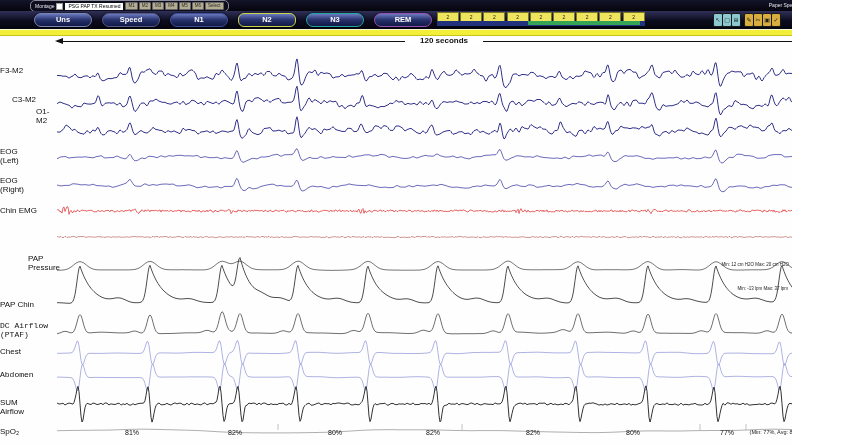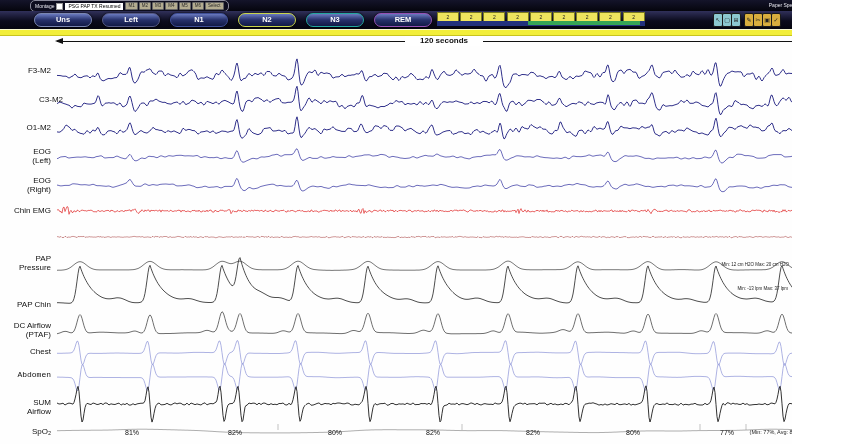--- a/index.html
+++ b/index.html
@@ -35,21 +35,21 @@
         border-top:1px solid #fbfbd0;border-bottom:1px solid #c8c41e;box-sizing:border-box;}
   
   .ruler-line{position:absolute;left:57px;top:41px;width:788px;height:1px;background:#111;}
   .arrow-l{position:absolute;left:55px;top:38px;width:0;height:0;
            border-top:3.5px solid transparent;border-bottom:3.5px solid transparent;border-right:8px solid #111;}
   .arrow-r{position:absolute;left:837px;top:38px;width:0;height:0;
            border-top:3.5px solid transparent;border-bottom:3.5px solid transparent;border-left:8px solid #111;}
   .ruler-label{position:absolute;left:405px;top:36px;width:78px;height:10px;background:#fff;
                text-align:center;font-size:8px;font-weight:bold;color:#111;line-height:10px;}
   
-  .chlabel{position:absolute;left:0;width:53px;text-align:right;font-size:8px;line-height:8.5px;
+  .chlabel{position:absolute;left:0;width:53px;text-align:left;font-size:8px;line-height:8.5px;
            color:#111;transform:translateY(-50%);padding-right:2px;box-sizing:border-box;}
   
   .ann{position:absolute;font-size:4.5px;color:#222;white-space:nowrap;}
   .spv{position:absolute;top:429px;width:30px;text-align:center;font-size:7px;color:#111;white-space:nowrap;}
   .spv.small{font-size:5.5px;width:82px;color:#222;}
   #wf{position:absolute;left:0;top:0;}
 </style>
 </head>
 <body>
 
@@ -73,23 +73,23 @@
     <div class="ps-group">
       <span class="tlbl">Paper Speed</span>
       <span class="dd">120 sec/page</span>
       <span class="dd-arrow">▼</span>
     </div>
   </div>
 
   <div class="row2">
     <div id="stages">
         <div class="pill" style="left: 34px; border-color: rgb(122, 134, 178);">Uns</div>
-        <div class="pill" style="left: 102px; border-color: rgb(86, 90, 134);">Left</div>
+        <div class="pill" style="left: 102px; border-color: rgb(86, 90, 134);">Speed</div>
         <div class="pill" style="left: 170px; border-color: rgb(63, 79, 151);">N1</div>
-        <div class="pill" style="left: 238px; border-color: rgb(200, 212, 74);">N2</div>
+        <div class="pill" style="left: 238px; border-color: rgb(200, 212, 74); border-radius: 6px;">N2</div>
         <div class="pill" style="left: 306px; border-color: rgb(35, 166, 158);">N3</div>
         <div class="pill" style="left: 374px; border-color: rgb(149, 80, 180);">REM</div>
       </div>
     <div id="epochs">
         <div class="e2" style="left: 437px;">2</div>
         <div class="e2" style="left: 460.2px;">2</div>
         <div class="e2" style="left: 483.4px;">2</div>
         <div class="e2" style="left: 506.6px;">2</div>
         <div class="e2" style="left: 529.8px;">2</div>
         <div class="e2" style="left: 553px;">2</div>
@@ -113,27 +113,27 @@
   <div class="ybar"></div>
 
   <div class="ruler-line"></div>
   <div class="arrow-l"></div>
   <div class="arrow-r"></div>
   <div class="ruler-label">120 seconds</div>
 
   <div id="labels">
       <div class="chlabel" style="top: 71px;">F3-M2</div>
       <div class="chlabel" style="top: 100px; margin-left: 12px;">C3-M2</div>
-      <div class="chlabel" style="top: 128px;">O1-M2</div>
+      <div class="chlabel" style="top: 116px; padding-left: 36px;">O1-M2</div>
       <div class="chlabel" style="top: 156px;">EOG<br>(Left)</div>
       <div class="chlabel" style="top: 185px;">EOG<br>(Right)</div>
       <div class="chlabel" style="top: 211px;">Chin EMG</div>
-      <div class="chlabel" style="top: 263px;">PAP<br>Pressure</div>
+      <div class="chlabel" style="top: 263px; padding-left: 28px;">PAP<br>Pressure</div>
       <div class="chlabel" style="top: 305px;">PAP Chin</div>
-      <div class="chlabel" style="top: 330px;">DC Airflow<br>(PTAF)</div>
+      <div class="chlabel" style="top: 330px; font-family: Liberation Mono, monospace;">DC Airflow<br>(PTAF)</div>
       <div class="chlabel" style="top: 352px;">Chest</div>
       <div class="chlabel" style="top: 375px; font-family: Liberation Mono, monospace;">Abdomen</div>
       <div class="chlabel" style="top: 407px;">SUM<br>Airflow</div>
       <div class="chlabel" style="top: 432px;">SpO₂</div>
     </div>
 
   <svg id="wf" width="850" height="444">
       <path d="M57.0 75.4L58.0 75.5L59.0 75.5L60.0 75.6L61.0 75.7L62.0 76.0L63.0 76.2L64.0 76.2L65.0 76.2L66.0 76.2L67.0 76.7L68.0 77.5L69.0 78.0L70.0 77.6L71.0 76.8L72.0 76.4L73.0 75.9L74.0 74.7L75.0 74.1L76.0 74.9L77.0 76.4L78.0 77.2L79.0 77.4L80.0 77.6L81.0 77.7L82.0 77.3L83.0 76.7L84.0 76.2L85.0 76.1L86.0 75.9L87.0 75.8L88.0 76.2L89.0 77.2L90.0 77.8L91.0 77.2L92.0 76.2L93.0 75.8L94.0 76.3L95.0 76.7L96.0 75.6L97.0 73.6L98.0 73.1L99.0 75.3L100.0 78.2L101.0 79.6L102.0 80.3L103.0 80.8L104.0 80.7L105.0 80.1L106.0 79.5L107.0 79.1L108.0 78.6L109.0 78.5L110.0 78.6L111.0 78.7L112.0 78.5L113.0 78.3L114.0 77.9L115.0 77.7L116.0 77.7L117.0 77.4L118.0 76.0L119.0 74.0L120.0 72.7L121.0 73.0L122.0 74.0L123.0 74.5L124.0 74.4L125.0 74.4L126.0 74.3L127.0 73.3L128.0 70.8L129.0 67.8L130.0 67.6L131.0 71.6L132.0 77.0L133.0 80.7L134.0 82.6L135.0 83.0L136.0 82.3L137.0 80.9L138.0 79.2L139.0 76.8L140.0 74.0L141.0 72.2L142.0 71.8L143.0 72.1L144.0 72.2L145.0 71.5L146.0 70.4L147.0 69.9L148.0 69.6L149.0 69.1L150.0 68.8L151.0 69.9L152.0 71.9L153.0 73.0L154.0 73.4L155.0 74.2L156.0 74.5L157.0 73.5L158.0 71.7L159.0 71.0L160.0 71.1L161.0 71.0L162.0 71.1L163.0 72.4L164.0 74.5L165.0 75.7L166.0 75.3L167.0 74.2L168.0 73.6L169.0 74.0L170.0 74.7L171.0 75.2L172.0 75.3L173.0 75.6L174.0 75.8L175.0 76.3L176.0 77.2L177.0 77.7L178.0 76.6L179.0 74.5L180.0 73.1L181.0 73.8L182.0 75.4L183.0 75.9L184.0 75.3L185.0 74.7L186.0 74.2L187.0 73.1L188.0 71.6L189.0 70.9L190.0 70.5L191.0 69.9L192.0 69.9L193.0 70.7L194.0 71.7L195.0 72.6L196.0 74.6L197.0 77.6L198.0 79.4L199.0 79.2L200.0 78.4L201.0 77.9L202.0 78.0L203.0 78.1L204.0 78.2L205.0 77.8L206.0 77.1L207.0 76.8L208.0 77.2L209.0 77.9L210.0 78.3L211.0 78.6L212.0 79.2L213.0 79.2L214.0 77.7L215.0 75.2L216.0 73.5L217.0 73.6L218.0 74.5L219.0 74.7L220.0 73.3L221.0 71.2L222.0 70.1L223.0 70.8L224.0 72.3L225.0 73.4L226.0 74.3L227.0 75.6L228.0 76.6L229.0 77.8L230.0 79.4L231.0 80.4L232.0 79.7L233.0 77.7L234.0 75.0L235.0 70.8L236.0 65.3L237.0 63.0L238.0 66.5L239.0 73.0L240.0 78.4L241.0 80.6L242.0 80.3L243.0 79.0L244.0 78.4L245.0 78.5L246.0 77.8L247.0 76.0L248.0 74.4L249.0 73.6L250.0 74.1L251.0 75.2L252.0 75.9L253.0 75.3L254.0 74.1L255.0 73.4L256.0 73.7L257.0 74.3L258.0 74.6L259.0 74.1L260.0 73.3L261.0 72.9L262.0 73.5L263.0 74.8L264.0 75.5L265.0 74.4L266.0 72.4L267.0 71.4L268.0 71.5L269.0 71.5L270.0 71.7L271.0 72.7L272.0 74.4L273.0 75.5L274.0 75.7L275.0 75.9L276.0 76.0L277.0 75.3L278.0 74.0L279.0 73.3L280.0 73.9L281.0 74.8L282.0 75.4L283.0 75.7L284.0 75.9L285.0 76.2L286.0 77.2L287.0 79.0L288.0 79.9L289.0 79.8L290.0 79.3L291.0 78.9L292.0 78.1L293.0 76.5L294.0 73.8L295.0 68.5L296.0 61.6L297.0 58.9L298.0 64.2L299.0 74.1L300.0 81.8L301.0 84.8L302.0 84.9L303.0 83.6L304.0 81.6L305.0 78.8L306.0 76.3L307.0 74.3L308.0 72.7L309.0 71.9L310.0 71.9L311.0 72.4L312.0 72.7L313.0 72.0L314.0 70.6L315.0 70.0L316.0 71.4L317.0 74.1L318.0 75.5L319.0 74.7L320.0 73.1L321.0 72.3L322.0 72.5L323.0 73.1L324.0 73.5L325.0 73.4L326.0 73.0L327.0 73.0L328.0 73.3L329.0 73.6L330.0 73.8L331.0 75.0L332.0 77.0L333.0 78.1L334.0 77.8L335.0 77.2L336.0 76.9L337.0 76.9L338.0 76.8L339.0 76.8L340.0 76.1L341.0 75.0L342.0 74.3L343.0 75.0L344.0 76.2L345.0 76.6L346.0 76.3L347.0 75.9L348.0 75.4L349.0 75.2L350.0 75.4L351.0 75.2L352.0 74.9L353.0 74.9L354.0 74.9L355.0 74.5L356.0 73.8L357.0 73.7L358.0 74.1L359.0 74.0L360.0 72.8L361.0 71.1L362.0 70.7L363.0 73.1L364.0 76.8L365.0 79.6L366.0 80.9L367.0 80.5L368.0 78.8L369.0 77.1L370.0 76.5L371.0 76.7L372.0 76.4L373.0 75.5L374.0 74.9L375.0 74.5L376.0 74.9L377.0 76.0L378.0 76.7L379.0 76.4L380.0 75.9L381.0 75.8L382.0 75.2L383.0 73.8L384.0 73.2L385.0 73.4L386.0 73.5L387.0 73.6L388.0 74.4L389.0 76.1L390.0 77.1L391.0 77.8L392.0 79.1L393.0 79.9L394.0 79.2L395.0 77.7L396.0 76.9L397.0 78.0L398.0 79.7L399.0 80.5L400.0 79.5L401.0 77.7L402.0 76.5L403.0 76.8L404.0 77.6L405.0 77.9L406.0 77.4L407.0 76.9L408.0 76.5L409.0 75.6L410.0 74.0L411.0 73.3L412.0 74.0L413.0 75.0L414.0 75.8L415.0 76.9L416.0 78.5L417.0 79.5L418.0 79.6L419.0 79.3L420.0 79.1L421.0 79.3L422.0 79.6L423.0 79.6L424.0 78.8L425.0 77.5L426.0 76.6L427.0 77.2L428.0 78.2L429.0 77.9L430.0 75.1L431.0 71.2L432.0 69.4L433.0 71.0L434.0 73.9L435.0 76.3L436.0 78.2L437.0 79.4L438.0 79.3L439.0 77.7L440.0 75.8L441.0 74.2L442.0 73.1L443.0 72.0L444.0 71.3L445.0 72.2L446.0 73.9L447.0 74.8L448.0 75.0L449.0 75.3L450.0 75.4L451.0 75.1L452.0 74.5L453.0 74.2L454.0 73.1L455.0 71.0L456.0 69.8L457.0 70.6L458.0 71.8L459.0 72.6L460.0 73.3L461.0 74.6L462.0 75.2L463.0 74.8L464.0 74.0L465.0 73.6L466.0 73.7L467.0 74.0L468.0 74.0L469.0 73.8L470.0 73.5L471.0 73.2L472.0 72.1L473.0 70.2L474.0 69.2L475.0 70.0L476.0 71.6L477.0 72.9L478.0 73.5L479.0 74.3L480.0 75.3L481.0 75.7L482.0 75.7L483.0 76.0L484.0 77.7L485.0 80.0L486.0 81.2L487.0 80.0L488.0 77.6L489.0 76.0L490.0 75.5L491.0 75.0L492.0 74.4L493.0 75.2L494.0 77.3L495.0 78.2L496.0 77.0L497.0 74.4L498.0 70.4L499.0 66.4L500.0 65.3L501.0 69.5L502.0 76.6L503.0 82.6L504.0 86.0L505.0 87.4L506.0 87.5L507.0 86.6L508.0 85.1L509.0 83.7L510.0 82.4L511.0 79.9L512.0 76.4L513.0 74.4L514.0 74.1L515.0 74.0L516.0 73.8L517.0 74.2L518.0 75.3L519.0 75.8L520.0 75.5L521.0 74.9L522.0 74.5L523.0 74.5L524.0 74.6L525.0 74.6L526.0 74.8L527.0 75.1L528.0 75.2L529.0 74.4L530.0 73.0L531.0 72.2L532.0 72.4L533.0 72.6L534.0 72.9L535.0 73.9L536.0 75.4L537.0 76.3L538.0 76.3L539.0 76.0L540.0 75.8L541.0 76.1L542.0 76.5L543.0 76.7L544.0 77.2L545.0 78.1L546.0 78.6L547.0 78.1L548.0 77.3L549.0 76.8L550.0 76.7L551.0 76.5L552.0 76.4L553.0 76.7L554.0 77.4L555.0 77.6L556.0 76.9L557.0 75.3L558.0 72.9L559.0 71.3L560.0 72.0L561.0 74.7L562.0 77.0L563.0 77.8L564.0 78.3L565.0 79.1L566.0 79.5L567.0 79.2L568.0 78.3L569.0 77.2L570.0 76.5L571.0 77.0L572.0 78.2L573.0 78.8L574.0 78.2L575.0 77.0L576.0 76.1L577.0 76.1L578.0 76.4L579.0 76.4L580.0 76.0L581.0 75.8L582.0 75.5L583.0 74.2L584.0 72.1L585.0 71.0L586.0 71.2L587.0 71.7L588.0 72.0L589.0 72.3L590.0 72.6L591.0 72.9L592.0 74.2L593.0 76.3L594.0 77.5L595.0 76.5L596.0 74.6L597.0 73.5L598.0 74.4L599.0 76.2L600.0 77.0L601.0 75.8L602.0 73.7L603.0 72.5L604.0 72.6L605.0 72.3L606.0 69.7L607.0 65.8L608.0 64.9L609.0 68.5L610.0 74.2L611.0 78.7L612.0 81.0L613.0 81.7L614.0 81.4L615.0 80.2L616.0 77.5L617.0 73.9L618.0 71.6L619.0 70.8L620.0 70.3L621.0 70.0L622.0 70.8L623.0 72.6L624.0 73.5L625.0 72.6L626.0 70.9L627.0 70.0L628.0 69.8L629.0 69.5L630.0 69.4L631.0 70.1L632.0 71.2L633.0 72.0L634.0 72.2L635.0 72.1L636.0 72.3L637.0 74.1L638.0 76.8L639.0 78.3L640.0 78.0L641.0 77.2L642.0 76.4L643.0 76.0L644.0 75.6L645.0 75.0L646.0 74.0L647.0 72.8L648.0 71.6L649.0 70.5L650.0 68.5L651.0 65.9L652.0 64.9L653.0 67.3L654.0 71.5L655.0 74.6L656.0 75.8L657.0 76.3L658.0 77.1L659.0 77.8L660.0 77.7L661.0 76.1L662.0 73.9L663.0 72.5L664.0 72.2L665.0 71.9L666.0 71.7L667.0 71.5L668.0 71.2L669.0 71.0L670.0 71.7L671.0 73.0L672.0 73.7L673.0 72.7L674.0 71.0L675.0 70.1L676.0 71.2L677.0 73.0L678.0 74.1L679.0 74.9L680.0 76.3L681.0 77.1L682.0 77.2L683.0 77.0L684.0 76.9L685.0 76.3L686.0 75.3L687.0 74.7L688.0 75.1L689.0 76.0L690.0 76.4L691.0 75.0L692.0 72.6L693.0 71.2L694.0 71.9L695.0 73.2L696.0 73.9L697.0 74.2L698.0 74.6L699.0 74.7L700.0 73.6L701.0 71.8L702.0 70.7L703.0 71.6L704.0 73.5L705.0 74.4L706.0 73.1L707.0 70.7L708.0 69.6L709.0 71.1L710.0 73.7L711.0 75.2L712.0 74.6L713.0 72.1L714.0 67.6L715.0 63.2L716.0 62.8L717.0 68.1L718.0 76.2L719.0 82.7L720.0 86.1L721.0 85.9L722.0 83.4L723.0 80.6L724.0 78.4L725.0 76.5L726.0 74.9L727.0 73.7L728.0 73.1L729.0 72.9L730.0 72.4L731.0 71.5L732.0 71.1L733.0 71.3L734.0 71.7L735.0 71.9L736.0 71.9L737.0 71.8L738.0 71.7L739.0 71.8L740.0 71.9L741.0 71.8L742.0 73.1L743.0 75.5L744.0 76.7L745.0 76.0L746.0 74.7L747.0 74.0L748.0 73.9L749.0 74.0L750.0 74.0L751.0 73.6L752.0 73.0L753.0 73.1L754.0 74.8L755.0 77.6L756.0 79.5L757.0 78.8L758.0 77.0L759.0 76.2L760.0 77.7L761.0 79.9L762.0 81.0L763.0 79.8L764.0 77.7L765.0 76.4L766.0 75.5L767.0 74.3L768.0 73.2L769.0 72.5L770.0 71.3L771.0 69.2L772.0 68.0L773.0 69.6L774.0 72.8L775.0 74.9L776.0 75.4L777.0 75.1L778.0 74.8L779.0 74.4L780.0 73.5L781.0 72.0L782.0 70.4L783.0 69.5L784.0 70.4L785.0 72.6L786.0 74.0L787.0 73.8L788.0 73.3L789.0 73.2L790.0 73.4L791.0 73.4L792.0 73.5L793.0 74.5L794.0 76.1L795.0 76.9L796.0 75.9L797.0 73.9L798.0 72.8L799.0 73.0L800.0 73.6L801.0 73.8L802.0 73.6L803.0 73.5L804.0 73.4L805.0 72.9L806.0 72.0L807.0 71.5L808.0 71.7L809.0 72.2L810.0 72.3L811.0 72.8L812.0 73.8L813.0 74.3L814.0 73.1L815.0 71.1L816.0 70.1L817.0 70.3L818.0 70.4L819.0 69.3L820.0 66.2L821.0 62.1L822.0 60.5L823.0 63.0L824.0 67.6L825.0 71.5L826.0 74.0L827.0 75.0L828.0 74.9L829.0 74.4L830.0 74.2L831.0 73.5L832.0 71.5L833.0 69.0L834.0 67.6L835.0 67.6L836.0 67.7L837.0 67.8L838.0 68.8L839.0 70.7L840.0 71.9L841.0 71.2L842.0 69.8L843.0 69.2L844.0 69.6L845.0 70.0L846.0 70.4" fill="none" stroke="#1a1a7e" stroke-width="0.9" stroke-linejoin="round"></path>
       <path d="M57.0 103.6L58.0 103.1L59.0 102.3L60.0 102.1L61.0 102.4L62.0 102.8L63.0 103.2L64.0 103.6L65.0 103.9L66.0 104.2L67.0 104.6L68.0 105.0L69.0 105.2L70.0 106.0L71.0 107.3L72.0 108.0L73.0 107.3L74.0 106.1L75.0 105.4L76.0 105.7L77.0 106.2L78.0 106.5L79.0 106.5L80.0 106.7L81.0 106.8L82.0 105.8L83.0 104.0L84.0 103.1L85.0 103.3L86.0 103.7L87.0 103.9L88.0 104.0L89.0 104.1L90.0 104.1L91.0 104.1L92.0 103.9L93.0 103.6L94.0 103.4L95.0 102.9L96.0 101.1L97.0 97.9L98.0 95.7L99.0 96.7L100.0 100.2L101.0 103.8L102.0 105.8L103.0 105.7L104.0 104.6L105.0 103.4L106.0 103.0L107.0 103.1L108.0 102.9L109.0 102.7L110.0 103.0L111.0 103.2L112.0 103.0L113.0 102.8L114.0 102.9L115.0 103.5L116.0 104.3L117.0 105.0L118.0 104.6L119.0 103.4L120.0 103.0L121.0 104.2L122.0 106.0L123.0 106.9L124.0 106.6L125.0 105.9L126.0 105.3L127.0 103.8L128.0 100.5L129.0 97.0L130.0 96.0L131.0 98.5L132.0 102.6L133.0 106.8L134.0 110.2L135.0 111.5L136.0 110.9L137.0 109.5L138.0 108.1L139.0 106.4L140.0 104.6L141.0 103.4L142.0 103.1L143.0 103.0L144.0 103.0L145.0 103.7L146.0 105.1L147.0 105.8L148.0 104.5L149.0 102.3L150.0 101.0L151.0 100.9L152.0 101.0L153.0 101.0L154.0 100.4L155.0 99.6L156.0 99.2L157.0 99.6L158.0 100.5L159.0 101.1L160.0 101.5L161.0 101.8L162.0 102.2L163.0 102.4L164.0 102.3L165.0 102.3L166.0 102.8L167.0 103.4L168.0 103.7L169.0 103.8L170.0 104.0L171.0 104.1L172.0 103.7L173.0 103.0L174.0 102.7L175.0 102.5L176.0 102.2L177.0 102.0L178.0 102.6L179.0 103.7L180.0 104.2L181.0 103.5L182.0 102.2L183.0 101.4L184.0 102.1L185.0 103.8L186.0 104.6L187.0 104.1L188.0 103.5L189.0 103.2L190.0 102.4L191.0 100.9L192.0 100.1L193.0 100.4L194.0 100.8L195.0 101.1L196.0 101.8L197.0 103.0L198.0 103.7L199.0 103.4L200.0 102.7L201.0 102.2L202.0 103.0L203.0 104.4L204.0 105.1L205.0 104.1L206.0 102.4L207.0 101.4L208.0 101.6L209.0 102.1L210.0 102.4L211.0 102.7L212.0 103.3L213.0 103.6L214.0 103.2L215.0 102.5L216.0 102.0L217.0 102.5L218.0 103.6L219.0 104.1L220.0 103.3L221.0 102.0L222.0 101.3L223.0 101.0L224.0 100.5L225.0 100.4L226.0 100.8L227.0 101.3L228.0 101.7L229.0 102.2L230.0 102.9L231.0 103.3L232.0 103.7L233.0 104.1L234.0 102.9L235.0 98.8L236.0 93.3L237.0 91.0L238.0 94.7L239.0 101.5L240.0 106.9L241.0 109.9L242.0 111.3L243.0 111.1L244.0 108.6L245.0 104.8L246.0 102.0L247.0 100.9L248.0 100.5L249.0 100.3L250.0 100.5L251.0 101.4L252.0 101.9L253.0 100.8L254.0 99.1L255.0 98.1L256.0 98.0L257.0 97.8L258.0 97.6L259.0 98.0L260.0 98.8L261.0 99.2L262.0 99.8L263.0 100.9L264.0 101.5L265.0 101.1L266.0 100.2L267.0 99.8L268.0 100.5L269.0 101.6L270.0 102.3L271.0 101.8L272.0 100.7L273.0 100.2L274.0 99.9L275.0 99.3L276.0 98.9L277.0 98.8L278.0 98.5L279.0 98.5L280.0 99.6L281.0 101.4L282.0 102.6L283.0 102.8L284.0 102.9L285.0 103.0L286.0 102.9L287.0 102.5L288.0 102.3L289.0 102.3L290.0 102.3L291.0 102.2L292.0 101.9L293.0 101.0L294.0 99.0L295.0 94.5L296.0 88.6L297.0 86.3L298.0 91.6L299.0 101.2L300.0 108.5L301.0 110.8L302.0 109.8L303.0 108.1L304.0 106.7L305.0 105.3L306.0 103.5L307.0 101.2L308.0 99.1L309.0 97.9L310.0 98.8L311.0 100.9L312.0 102.2L313.0 101.5L314.0 100.2L315.0 99.6L316.0 100.1L317.0 100.9L318.0 101.5L319.0 102.1L320.0 103.2L321.0 103.7L322.0 102.9L323.0 101.4L324.0 100.5L325.0 101.1L326.0 102.1L327.0 102.6L328.0 102.1L329.0 101.3L330.0 100.8L331.0 101.1L332.0 101.5L333.0 101.8L334.0 101.7L335.0 101.3L336.0 101.4L337.0 102.9L338.0 105.3L339.0 106.8L340.0 106.6L341.0 105.8L342.0 105.4L343.0 106.3L344.0 107.8L345.0 108.6L346.0 107.9L347.0 106.7L348.0 106.1L349.0 105.8L350.0 105.4L351.0 105.2L352.0 105.6L353.0 106.4L354.0 106.9L355.0 106.0L356.0 104.2L357.0 103.0L358.0 103.0L359.0 103.0L360.0 101.4L361.0 98.0L362.0 95.5L363.0 96.2L364.0 100.0L365.0 104.0L366.0 106.3L367.0 106.5L368.0 105.8L369.0 105.1L370.0 105.2L371.0 105.5L372.0 105.8L373.0 105.9L374.0 106.3L375.0 106.5L376.0 106.9L377.0 107.5L378.0 107.8L379.0 107.5L380.0 106.8L381.0 106.5L382.0 106.5L383.0 106.5L384.0 106.6L385.0 106.3L386.0 105.7L387.0 105.3L388.0 104.9L389.0 104.0L390.0 103.2L391.0 103.2L392.0 103.6L393.0 103.5L394.0 102.5L395.0 101.4L396.0 100.6L397.0 100.8L398.0 101.6L399.0 102.1L400.0 101.9L401.0 101.6L402.0 101.5L403.0 102.3L404.0 103.8L405.0 104.6L406.0 104.4L407.0 103.7L408.0 103.4L409.0 103.7L410.0 104.0L411.0 104.1L412.0 103.9L413.0 103.6L414.0 103.3L415.0 103.7L416.0 104.5L417.0 104.9L418.0 104.0L419.0 102.4L420.0 101.6L421.0 102.2L422.0 103.5L423.0 104.5L424.0 104.1L425.0 102.8L426.0 102.5L427.0 103.4L428.0 104.4L429.0 104.4L430.0 102.9L431.0 101.0L432.0 100.1L433.0 101.8L434.0 105.0L435.0 107.3L436.0 108.4L437.0 108.6L438.0 107.9L439.0 106.5L440.0 104.9L441.0 103.6L442.0 102.6L443.0 101.9L444.0 101.7L445.0 101.8L446.0 102.1L447.0 102.4L448.0 102.3L449.0 101.9L450.0 101.8L451.0 102.0L452.0 102.1L453.0 102.1L454.0 101.8L455.0 101.2L456.0 100.9L457.0 101.2L458.0 101.6L459.0 102.0L460.0 102.2L461.0 102.4L462.0 102.6L463.0 103.0L464.0 103.7L465.0 104.1L466.0 104.0L467.0 103.9L468.0 103.9L469.0 103.4L470.0 102.4L471.0 102.0L472.0 102.4L473.0 103.3L474.0 103.7L475.0 103.5L476.0 103.0L477.0 102.6L478.0 102.8L479.0 103.4L480.0 103.5L481.0 102.9L482.0 102.1L483.0 101.6L484.0 101.4L485.0 101.5L486.0 101.5L487.0 101.7L488.0 102.2L489.0 102.8L490.0 102.4L491.0 101.3L492.0 101.1L493.0 102.2L494.0 103.8L495.0 104.8L496.0 104.1L497.0 101.6L498.0 97.7L499.0 94.1L500.0 93.5L501.0 97.3L502.0 102.3L503.0 105.6L504.0 107.3L505.0 109.3L506.0 111.1L507.0 111.2L508.0 108.5L509.0 104.9L510.0 102.6L511.0 101.9L512.0 101.4L513.0 101.2L514.0 102.1L515.0 103.8L516.0 104.7L517.0 104.1L518.0 102.8L519.0 102.2L520.0 103.1L521.0 104.8L522.0 105.7L523.0 105.1L524.0 104.0L525.0 103.4L526.0 102.5L527.0 101.1L528.0 100.3L529.0 100.3L530.0 100.4L531.0 100.4L532.0 100.7L533.0 101.1L534.0 101.3L535.0 100.8L536.0 100.0L537.0 99.5L538.0 99.5L539.0 99.5L540.0 99.5L541.0 100.0L542.0 101.0L543.0 101.8L544.0 102.5L545.0 103.6L546.0 104.5L547.0 103.9L548.0 102.4L549.0 101.8L550.0 102.9L551.0 104.5L552.0 105.3L553.0 105.2L554.0 104.9L555.0 104.6L556.0 104.0L557.0 102.4L558.0 100.2L559.0 98.4L560.0 98.5L561.0 100.7L562.0 103.1L563.0 104.2L564.0 104.8L565.0 105.8L566.0 106.6L567.0 106.4L568.0 105.7L569.0 105.1L570.0 104.6L571.0 104.0L572.0 103.6L573.0 103.4L574.0 103.5L575.0 103.7L576.0 104.0L577.0 103.4L578.0 102.3L579.0 101.8L580.0 102.1L581.0 102.5L582.0 102.8L583.0 103.5L584.0 104.7L585.0 105.4L586.0 104.5L587.0 102.7L588.0 101.8L589.0 102.3L590.0 103.3L591.0 103.9L592.0 104.0L593.0 104.3L594.0 104.5L595.0 104.0L596.0 103.2L597.0 102.8L598.0 102.6L599.0 102.4L600.0 102.2L601.0 102.3L602.0 102.4L603.0 102.5L604.0 103.3L605.0 104.3L606.0 102.5L607.0 97.8L608.0 94.7L609.0 96.8L610.0 101.9L611.0 105.9L612.0 107.8L613.0 109.0L614.0 109.8L615.0 109.3L616.0 107.5L617.0 105.8L618.0 104.6L619.0 103.6L620.0 102.7L621.0 102.4L622.0 103.2L623.0 104.6L624.0 105.5L625.0 104.6L626.0 102.8L627.0 101.9L628.0 103.2L629.0 105.4L630.0 106.4L631.0 105.0L632.0 102.3L633.0 100.6L634.0 100.4L635.0 100.2L636.0 100.0L637.0 100.7L638.0 102.4L639.0 103.3L640.0 103.2L641.0 103.2L642.0 103.2L643.0 103.3L644.0 103.7L645.0 103.9L646.0 102.6L647.0 100.2L648.0 98.8L649.0 98.0L650.0 96.1L651.0 93.6L652.0 92.7L653.0 95.0L654.0 99.0L655.0 103.2L656.0 106.8L657.0 108.6L658.0 109.4L659.0 110.0L660.0 110.0L661.0 108.4L662.0 106.1L663.0 104.7L664.0 105.0L665.0 105.9L666.0 106.3L667.0 106.1L668.0 106.0L669.0 105.8L670.0 105.7L671.0 105.7L672.0 105.8L673.0 105.5L674.0 105.1L675.0 104.8L676.0 104.5L677.0 104.1L678.0 103.8L679.0 102.9L680.0 101.4L681.0 100.5L682.0 100.9L683.0 101.9L684.0 102.4L685.0 101.8L686.0 100.7L687.0 100.0L688.0 100.9L689.0 102.5L690.0 103.3L691.0 103.3L692.0 103.3L693.0 103.3L694.0 103.0L695.0 102.3L696.0 102.0L697.0 102.2L698.0 102.5L699.0 103.0L700.0 103.7L701.0 104.6L702.0 105.3L703.0 105.7L704.0 105.8L705.0 106.0L706.0 106.3L707.0 106.7L708.0 106.9L709.0 106.2L710.0 105.0L711.0 104.2L712.0 103.9L713.0 102.3L714.0 98.5L715.0 93.8L716.0 92.7L717.0 97.2L718.0 104.7L719.0 111.0L720.0 114.3L721.0 114.5L722.0 112.7L723.0 110.5L724.0 109.3L725.0 108.8L726.0 108.1L727.0 107.0L728.0 106.2L729.0 105.7L730.0 105.9L731.0 106.4L732.0 106.5L733.0 104.9L734.0 102.2L735.0 100.6L736.0 100.9L737.0 101.8L738.0 102.3L739.0 102.8L740.0 103.8L741.0 104.6L742.0 104.6L743.0 104.2L744.0 104.4L745.0 104.7L746.0 104.8L747.0 105.1L748.0 106.0L749.0 107.2L750.0 107.8L751.0 108.0L752.0 108.5L753.0 108.8L754.0 108.0L755.0 106.5L756.0 105.8L757.0 105.7L758.0 105.4L759.0 105.3L760.0 105.6L761.0 106.2L762.0 106.4L763.0 105.8L764.0 104.8L765.0 103.9L766.0 104.4L767.0 105.6L768.0 105.9L769.0 103.5L770.0 99.1L771.0 95.4L772.0 95.1L773.0 97.9L774.0 101.4L775.0 104.0L776.0 105.4L777.0 105.7L778.0 104.7L779.0 102.9L780.0 101.3L781.0 100.0L782.0 98.7L783.0 98.0L784.0 98.4L785.0 99.5L786.0 100.3L787.0 99.5L788.0 98.0L789.0 97.3L790.0 98.6L791.0 101.0L792.0 102.3L793.0 102.1L794.0 101.6L795.0 101.3L796.0 101.6L797.0 102.0L798.0 102.3L799.0 102.3L800.0 102.2L801.0 102.3L802.0 102.4L803.0 102.3L804.0 102.2L805.0 101.7L806.0 100.6L807.0 100.1L808.0 100.6L809.0 101.6L810.0 102.1L811.0 102.9L812.0 104.0L813.0 104.7L814.0 104.3L815.0 103.3L816.0 102.8L817.0 103.6L818.0 104.8L819.0 104.5L820.0 101.4L821.0 97.4L822.0 95.7L823.0 98.3L824.0 102.9L825.0 106.8L826.0 108.3L827.0 107.9L828.0 106.9L829.0 106.2L830.0 105.6L831.0 104.5L832.0 103.6L833.0 103.5L834.0 103.2L835.0 101.6L836.0 99.3L837.0 98.1L838.0 97.9L839.0 97.9L840.0 98.2L841.0 99.5L842.0 101.5L843.0 103.0L844.0 103.9L845.0 104.9L846.0 105.7" fill="none" stroke="#1a1a7e" stroke-width="0.9" stroke-linejoin="round"></path>
       <path d="M57.0 131.9L58.0 132.0L59.0 132.2L60.0 132.0L61.0 131.3L62.0 130.4L63.0 129.7L64.0 128.3L65.0 126.3L66.0 125.1L67.0 125.4L68.0 126.3L69.0 127.0L70.0 127.8L71.0 129.2L72.0 130.3L73.0 130.2L74.0 129.4L75.0 129.3L76.0 130.3L77.0 131.6L78.0 132.3L79.0 132.7L80.0 133.2L81.0 133.5L82.0 133.6L83.0 134.0L84.0 134.2L85.0 133.2L86.0 131.6L87.0 130.7L88.0 131.2L89.0 132.4L90.0 133.1L91.0 132.3L92.0 130.8L93.0 129.9L94.0 130.5L95.0 131.1L96.0 130.2L97.0 128.1L98.0 127.4L99.0 129.0L100.0 131.6L101.0 133.4L102.0 134.5L103.0 134.9L104.0 134.8L105.0 134.4L106.0 133.4L107.0 131.9L108.0 131.0L109.0 130.8L110.0 130.7L111.0 130.7L112.0 131.0L113.0 131.5L114.0 131.6L115.0 132.2L116.0 133.3L117.0 133.8L118.0 132.7L119.0 131.0L120.0 130.0L121.0 130.5L122.0 131.6L123.0 132.2L124.0 132.0L125.0 131.3L126.0 130.6L127.0 129.4L128.0 127.0L129.0 124.0L130.0 122.8L131.0 124.8L132.0 128.4L133.0 131.6L134.0 133.7L135.0 134.6L136.0 134.3L137.0 133.5L138.0 132.7L139.0 131.9L140.0 131.0L141.0 130.6L142.0 131.0L143.0 131.8L144.0 132.3L145.0 132.6L146.0 132.9L147.0 133.0L148.0 132.4L149.0 131.5L150.0 130.7L151.0 129.8L152.0 128.4L153.0 127.5L154.0 127.9L155.0 129.0L156.0 129.6L157.0 129.6L158.0 129.8L159.0 130.2L160.0 130.4L161.0 130.3L162.0 130.6L163.0 131.4L164.0 132.0L165.0 132.5L166.0 132.3L167.0 131.3L168.0 130.7L169.0 131.0L170.0 131.6L171.0 132.0L172.0 131.7L173.0 131.2L174.0 130.9L175.0 131.3L176.0 131.9L177.0 132.3L178.0 132.7L179.0 133.4L180.0 133.5L181.0 132.1L182.0 129.9L183.0 128.3L184.0 128.7L185.0 129.9L186.0 130.4L187.0 129.9L188.0 129.5L189.0 129.4L190.0 129.6L191.0 129.9L192.0 130.4L193.0 130.6L194.0 130.6L195.0 130.9L196.0 131.9L197.0 133.2L198.0 134.0L199.0 133.7L200.0 132.6L201.0 131.9L202.0 131.9L203.0 131.7L204.0 131.6L205.0 131.4L206.0 131.0L207.0 130.9L208.0 131.3L209.0 132.1L210.0 132.5L211.0 132.1L212.0 131.4L213.0 130.9L214.0 131.6L215.0 132.8L216.0 133.4L217.0 133.1L218.0 132.6L219.0 132.3L220.0 131.9L221.0 131.3L222.0 131.0L223.0 131.1L224.0 131.3L225.0 131.3L226.0 131.5L227.0 132.1L228.0 132.2L229.0 131.8L230.0 131.5L231.0 131.2L232.0 131.1L233.0 131.0L234.0 129.7L235.0 126.1L236.0 121.4L237.0 119.6L238.0 123.1L239.0 129.4L240.0 134.6L241.0 137.3L242.0 138.2L243.0 137.8L244.0 136.8L245.0 135.7L246.0 134.6L247.0 132.4L248.0 129.8L249.0 128.6L250.0 129.5L251.0 131.1L252.0 132.2L253.0 132.8L254.0 133.4L255.0 133.7L256.0 134.0L257.0 134.5L258.0 134.6L259.0 134.3L260.0 133.7L261.0 133.3L262.0 132.0L263.0 129.8L264.0 128.6L265.0 128.4L266.0 128.3L267.0 128.2L268.0 128.0L269.0 127.8L270.0 127.6L271.0 128.5L272.0 130.2L273.0 131.0L274.0 131.0L275.0 130.9L276.0 130.9L277.0 130.6L278.0 130.3L279.0 130.2L280.0 130.5L281.0 131.0L282.0 131.4L283.0 131.2L284.0 130.6L285.0 130.4L286.0 131.5L287.0 133.1L288.0 133.9L289.0 133.7L290.0 133.3L291.0 133.1L292.0 133.1L293.0 133.0L294.0 131.5L295.0 126.6L296.0 119.7L297.0 116.8L298.0 121.2L299.0 129.0L300.0 135.1L301.0 137.5L302.0 137.1L303.0 135.6L304.0 134.4L305.0 133.2L306.0 131.6L307.0 129.8L308.0 128.4L309.0 127.6L310.0 127.8L311.0 128.8L312.0 129.5L313.0 129.3L314.0 128.7L315.0 128.7L316.0 129.4L317.0 130.3L318.0 131.0L319.0 132.0L320.0 133.2L321.0 133.8L322.0 132.7L323.0 130.4L324.0 129.0L325.0 129.2L326.0 129.8L327.0 129.9L328.0 129.6L329.0 129.4L330.0 129.2L331.0 128.5L332.0 127.4L333.0 126.8L334.0 127.6L335.0 128.9L336.0 129.7L337.0 129.9L338.0 130.3L339.0 130.5L340.0 130.7L341.0 131.2L342.0 131.4L343.0 131.4L344.0 131.4L345.0 131.5L346.0 130.6L347.0 129.0L348.0 128.2L349.0 128.3L350.0 128.4L351.0 128.5L352.0 129.3L353.0 130.8L354.0 131.6L355.0 131.6L356.0 131.4L357.0 131.3L358.0 130.1L359.0 127.7L360.0 125.2L361.0 123.9L362.0 124.9L363.0 127.4L364.0 129.9L365.0 131.6L366.0 132.4L367.0 132.7L368.0 132.4L369.0 131.7L370.0 131.2L371.0 130.9L372.0 130.5L373.0 129.1L374.0 127.0L375.0 125.8L376.0 125.9L377.0 126.1L378.0 126.3L379.0 126.8L380.0 127.9L381.0 128.5L382.0 127.7L383.0 126.3L384.0 125.6L385.0 125.8L386.0 126.2L387.0 126.5L388.0 127.5L389.0 129.3L390.0 130.3L391.0 130.3L392.0 130.4L393.0 130.4L394.0 129.2L395.0 127.1L396.0 126.0L397.0 126.0L398.0 126.0L399.0 126.1L400.0 126.5L401.0 127.2L402.0 127.7L403.0 128.6L404.0 130.0L405.0 130.9L406.0 130.5L407.0 129.6L408.0 129.2L409.0 129.0L410.0 128.5L411.0 128.4L412.0 129.0L413.0 129.9L414.0 130.6L415.0 131.2L416.0 132.1L417.0 132.7L418.0 133.0L419.0 133.5L420.0 133.7L421.0 133.0L422.0 131.7L423.0 130.9L424.0 131.5L425.0 132.7L426.0 133.2L427.0 132.1L428.0 130.0L429.0 128.2L430.0 126.8L431.0 125.3L432.0 125.0L433.0 127.0L434.0 130.5L435.0 133.4L436.0 134.8L437.0 135.0L438.0 134.7L439.0 134.4L440.0 133.9L441.0 133.3L442.0 132.6L443.0 132.0L444.0 131.7L445.0 131.4L446.0 131.0L447.0 130.8L448.0 130.7L449.0 130.6L450.0 130.5L451.0 131.5L452.0 133.3L453.0 134.3L454.0 134.0L455.0 133.6L456.0 133.4L457.0 133.1L458.0 132.2L459.0 131.9L460.0 131.9L461.0 131.7L462.0 131.7L463.0 132.3L464.0 133.2L465.0 133.6L466.0 133.5L467.0 133.3L468.0 133.0L469.0 133.4L470.0 134.3L471.0 134.6L472.0 133.5L473.0 131.8L474.0 130.8L475.0 130.4L476.0 129.8L477.0 129.5L478.0 130.3L479.0 131.6L480.0 132.4L481.0 132.1L482.0 131.5L483.0 131.2L484.0 131.7L485.0 132.6L486.0 133.0L487.0 133.3L488.0 133.9L489.0 134.2L490.0 133.6L491.0 132.6L492.0 132.0L493.0 131.6L494.0 130.8L495.0 130.3L496.0 131.3L497.0 132.3L498.0 130.5L499.0 125.9L500.0 123.1L501.0 125.2L502.0 131.0L503.0 136.2L504.0 138.9L505.0 138.3L506.0 135.7L507.0 133.5L508.0 131.9L509.0 130.3L510.0 129.1L511.0 129.4L512.0 130.9L513.0 131.7L514.0 130.7L515.0 129.0L516.0 128.1L517.0 129.2L518.0 131.1L519.0 132.2L520.0 130.8L521.0 128.2L522.0 126.6L523.0 127.0L524.0 128.0L525.0 128.3L526.0 128.4L527.0 128.9L528.0 129.0L529.0 127.7L530.0 125.6L531.0 124.6L532.0 125.1L533.0 126.1L534.0 126.7L535.0 127.2L536.0 127.8L537.0 128.3L538.0 128.0L539.0 127.2L540.0 126.8L541.0 127.3L542.0 128.4L543.0 129.1L544.0 129.2L545.0 129.2L546.0 129.4L547.0 130.5L548.0 131.9L549.0 132.9L550.0 133.4L551.0 133.8L552.0 134.0L553.0 133.2L554.0 131.6L555.0 130.4L556.0 130.5L557.0 130.7L558.0 129.3L559.0 125.5L560.0 122.1L561.0 122.2L562.0 124.9L563.0 127.3L564.0 128.9L565.0 130.3L566.0 131.9L567.0 132.7L568.0 132.4L569.0 131.9L570.0 131.8L571.0 132.6L572.0 133.9L573.0 134.7L574.0 135.3L575.0 136.0L576.0 136.3L577.0 134.8L578.0 132.2L579.0 130.6L580.0 130.4L581.0 130.3L582.0 130.1L583.0 131.0L584.0 132.8L585.0 133.8L586.0 132.9L587.0 131.2L588.0 130.0L589.0 130.4L590.0 131.4L591.0 131.7L592.0 130.2L593.0 127.9L594.0 126.5L595.0 127.1L596.0 128.4L597.0 129.2L598.0 128.9L599.0 128.4L600.0 128.2L601.0 128.5L602.0 129.0L603.0 129.2L604.0 129.0L605.0 128.0L606.0 125.3L607.0 122.2L608.0 121.6L609.0 124.8L610.0 129.3L611.0 132.5L612.0 134.2L613.0 134.2L614.0 132.9L615.0 131.3L616.0 130.6L617.0 130.6L618.0 130.2L619.0 128.8L620.0 127.1L621.0 126.2L622.0 126.6L623.0 127.4L624.0 127.8L625.0 127.8L626.0 127.9L627.0 127.9L628.0 128.1L629.0 128.5L630.0 128.6L631.0 128.4L632.0 128.0L633.0 127.8L634.0 127.9L635.0 128.0L636.0 128.0L637.0 128.3L638.0 128.8L639.0 129.1L640.0 128.4L641.0 127.1L642.0 126.5L643.0 126.9L644.0 127.6L645.0 128.1L646.0 128.0L647.0 127.5L648.0 127.1L649.0 127.2L650.0 126.7L651.0 125.2L652.0 124.7L653.0 127.2L654.0 131.1L655.0 133.6L656.0 134.2L657.0 134.5L658.0 135.2L659.0 135.9L660.0 135.9L661.0 134.7L662.0 133.2L663.0 132.3L664.0 132.0L665.0 131.6L666.0 131.4L667.0 132.0L668.0 132.9L669.0 133.5L670.0 132.8L671.0 131.3L672.0 130.6L673.0 131.1L674.0 132.0L675.0 132.3L676.0 131.7L677.0 130.8L678.0 130.1L679.0 130.0L680.0 130.2L681.0 130.2L682.0 130.2L683.0 130.8L684.0 131.1L685.0 130.2L686.0 128.6L687.0 127.9L688.0 128.4L689.0 129.1L690.0 129.6L691.0 130.2L692.0 130.8L693.0 131.3L694.0 131.6L695.0 131.8L696.0 131.9L697.0 132.4L698.0 133.2L699.0 133.7L700.0 133.5L701.0 133.1L702.0 133.0L703.0 133.3L704.0 133.9L705.0 134.2L706.0 134.5L707.0 134.9L708.0 135.0L709.0 134.0L710.0 132.1L711.0 130.9L712.0 130.5L713.0 129.2L714.0 125.6L715.0 120.5L716.0 118.2L717.0 121.8L718.0 128.3L719.0 133.4L720.0 136.1L721.0 136.7L722.0 135.7L723.0 134.1L724.0 132.8L725.0 132.0L726.0 131.1L727.0 129.6L728.0 128.1L729.0 127.3L730.0 127.3L731.0 127.5L732.0 127.6L733.0 128.0L734.0 128.9L735.0 129.3L736.0 128.6L737.0 127.4L738.0 126.7L739.0 126.4L740.0 126.0L741.0 125.7L742.0 126.0L743.0 126.8L744.0 127.2L745.0 127.4L746.0 128.0L747.0 128.3L748.0 127.4L749.0 125.8L750.0 124.9L751.0 125.4L752.0 126.3L753.0 127.0L754.0 127.2L755.0 127.0L756.0 127.2L757.0 127.6L758.0 127.7L759.0 127.9L760.0 128.9L761.0 130.3L762.0 130.9L763.0 130.8L764.0 130.6L765.0 130.3L766.0 129.1L767.0 127.3L768.0 126.0L769.0 125.7L770.0 125.2L771.0 123.7L772.0 123.0L773.0 125.1L774.0 128.4L775.0 130.6L776.0 131.3L777.0 131.5L778.0 132.3L779.0 133.3L780.0 133.5L781.0 132.6L782.0 131.4L783.0 130.7L784.0 130.6L785.0 130.7L786.0 130.8L787.0 130.2L788.0 129.0L789.0 128.5L790.0 129.0L791.0 129.9L792.0 130.5L793.0 130.7L794.0 131.1L795.0 131.2L796.0 131.0L797.0 130.6L798.0 130.2L799.0 129.9L800.0 129.8L801.0 129.6L802.0 129.4L803.0 129.4L804.0 129.3L805.0 128.9L806.0 128.2L807.0 127.7L808.0 127.7L809.0 127.7L810.0 127.7L811.0 126.8L812.0 125.2L813.0 124.2L814.0 124.0L815.0 123.8L816.0 123.6L817.0 124.8L818.0 126.9L819.0 127.3L820.0 124.1L821.0 119.4L822.0 117.6L823.0 121.2L824.0 127.1L825.0 131.7L826.0 133.3L827.0 132.7L828.0 131.8L829.0 131.8L830.0 132.3L831.0 132.3L832.0 131.7L833.0 131.5L834.0 131.5L835.0 131.6L836.0 131.7L837.0 131.8L838.0 131.9L839.0 132.1L840.0 132.0L841.0 131.4L842.0 130.6L843.0 129.9L844.0 129.6L845.0 129.3L846.0 129.0" fill="none" stroke="#1a1a7e" stroke-width="0.9" stroke-linejoin="round"></path>

